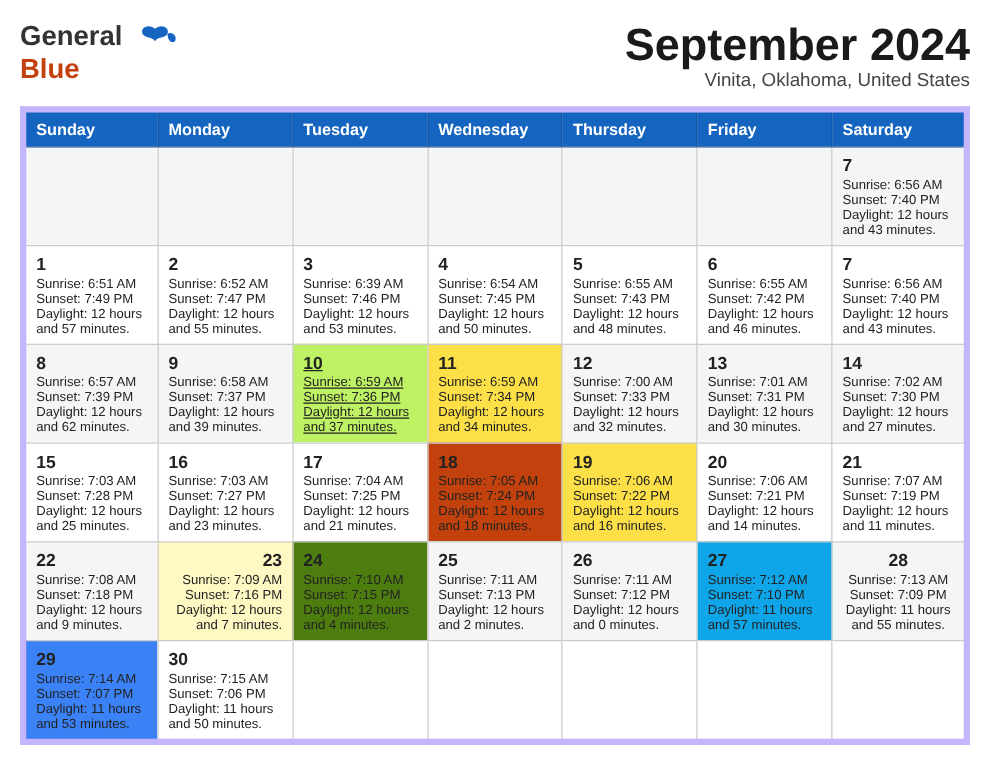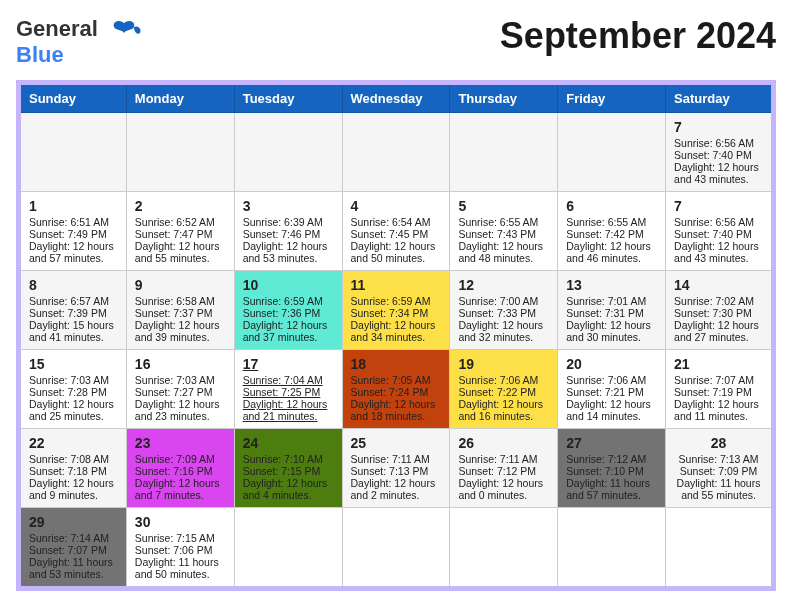--- a/index.html
+++ b/index.html
@@ -74,30 +74,31 @@
     }
   </style>
 </head>
 <body>
 
 <div class="header">
   <div class="logo">
     <div class="logo-row">
       <span style="font-size:22px;font-weight:bold;color:#1a1a1a;">
         <span style="color:#333;">General</span><br>
-        <span style="color:#3b82f6;">Blue</span>
+        <span style="color:#c2410c;">Blue</span>
       </span>
       <svg width="36" height="36" viewBox="0 0 36 36" style="margin-left:4px;margin-top:-18px;">
         <path d="M18 8 C22 4, 30 6, 28 12 C26 16, 20 14, 18 18 C16 14, 10 16, 8 12 C6 6, 14 4, 18 8Z" fill="#1565c0"></path>
         <path d="M28 12 C32 10, 36 14, 34 18 C32 20, 28 18, 28 12Z" fill="#1565c0"></path>
       </svg>
     </div>
   </div>
   <div class="title-area">
     <div class="month-title">September 2024</div>
+    <div class="subtitle">Vinita, Oklahoma, United States</div>
   </div>
 </div>
 
 <table class="calendar">
   <thead>
     <tr>
     <th>Sunday</th>
         <th>Monday</th>
         <th>Tuesday</th>
         <th>Wednesday</th>
@@ -119,48 +120,48 @@
       <tr>
         <td style="background: rgb(255, 255, 255);"><span class="day-num">1</span><span>Sunrise: 6:51 AM</span><br><span>Sunset: 7:49 PM</span><br><span>Daylight: 12 hours and 57 minutes.</span></td>
         <td style="background: rgb(255, 255, 255);"><span class="day-num">2</span><span>Sunrise: 6:52 AM</span><br><span>Sunset: 7:47 PM</span><br><span>Daylight: 12 hours and 55 minutes.</span></td>
         <td style="background: rgb(255, 255, 255);"><span class="day-num">3</span><span>Sunrise: 6:39 AM</span><br><span>Sunset: 7:46 PM</span><br><span>Daylight: 12 hours and 53 minutes.</span></td>
         <td style="background: rgb(255, 255, 255);"><span class="day-num">4</span><span>Sunrise: 6:54 AM</span><br><span>Sunset: 7:45 PM</span><br><span>Daylight: 12 hours and 50 minutes.</span></td>
         <td style="background: rgb(255, 255, 255);"><span class="day-num">5</span><span>Sunrise: 6:55 AM</span><br><span>Sunset: 7:43 PM</span><br><span>Daylight: 12 hours and 48 minutes.</span></td>
         <td style="background: rgb(255, 255, 255);"><span class="day-num">6</span><span>Sunrise: 6:55 AM</span><br><span>Sunset: 7:42 PM</span><br><span>Daylight: 12 hours and 46 minutes.</span></td>
         <td style="background: rgb(255, 255, 255);"><span class="day-num">7</span><span>Sunrise: 6:56 AM</span><br><span>Sunset: 7:40 PM</span><br><span>Daylight: 12 hours and 43 minutes.</span></td>
       </tr>
       <tr>
-        <td style="background: rgb(245, 245, 245);"><span class="day-num">8</span><span>Sunrise: 6:57 AM</span><br><span>Sunset: 7:39 PM</span><br><span>Daylight: 15 hours and 41 minutes.</span></td>
+        <td style="background: rgb(245, 245, 245);"><span class="day-num">8</span><span>Sunrise: 6:57 AM</span><br><span>Sunset: 7:39 PM</span><br><span>Daylight: 12 hours and 62 minutes.</span></td>
         <td style="background: rgb(245, 245, 245);"><span class="day-num">9</span><span>Sunrise: 6:58 AM</span><br><span>Sunset: 7:37 PM</span><br><span>Daylight: 12 hours and 39 minutes.</span></td>
-        <td style="background: #5eead4;"><span class="day-num">10</span><span>Sunrise: 6:59 AM</span><br><span>Sunset: 7:36 PM</span><br><span>Daylight: 12 hours and 37 minutes.</span></td>
+        <td style="background: #bef264; text-decoration: underline;"><span class="day-num">10</span><span>Sunrise: 6:59 AM</span><br><span>Sunset: 7:36 PM</span><br><span>Daylight: 12 hours and 37 minutes.</span></td>
         <td style="background: #fde047;"><span class="day-num">11</span><span>Sunrise: 6:59 AM</span><br><span>Sunset: 7:34 PM</span><br><span>Daylight: 12 hours and 34 minutes.</span></td>
         <td style="background: rgb(245, 245, 245);"><span class="day-num">12</span><span>Sunrise: 7:00 AM</span><br><span>Sunset: 7:33 PM</span><br><span>Daylight: 12 hours and 32 minutes.</span></td>
         <td style="background: rgb(245, 245, 245);"><span class="day-num">13</span><span>Sunrise: 7:01 AM</span><br><span>Sunset: 7:31 PM</span><br><span>Daylight: 12 hours and 30 minutes.</span></td>
         <td style="background: rgb(245, 245, 245);"><span class="day-num">14</span><span>Sunrise: 7:02 AM</span><br><span>Sunset: 7:30 PM</span><br><span>Daylight: 12 hours and 27 minutes.</span></td>
       </tr>
       <tr>
         <td style="background: rgb(255, 255, 255);"><span class="day-num">15</span><span>Sunrise: 7:03 AM</span><br><span>Sunset: 7:28 PM</span><br><span>Daylight: 12 hours and 25 minutes.</span></td>
         <td style="background: rgb(255, 255, 255);"><span class="day-num">16</span><span>Sunrise: 7:03 AM</span><br><span>Sunset: 7:27 PM</span><br><span>Daylight: 12 hours and 23 minutes.</span></td>
-        <td style="background: rgb(255, 255, 255); text-decoration: underline;"><span class="day-num">17</span><span>Sunrise: 7:04 AM</span><br><span>Sunset: 7:25 PM</span><br><span>Daylight: 12 hours and 21 minutes.</span></td>
+        <td style="background: rgb(255, 255, 255);"><span class="day-num">17</span><span>Sunrise: 7:04 AM</span><br><span>Sunset: 7:25 PM</span><br><span>Daylight: 12 hours and 21 minutes.</span></td>
         <td style="background: #c2410c; margin-top: 16px;"><span class="day-num">18</span><span>Sunrise: 7:05 AM</span><br><span>Sunset: 7:24 PM</span><br><span>Daylight: 12 hours and 18 minutes.</span></td>
         <td style="background: #fde047;"><span class="day-num">19</span><span>Sunrise: 7:06 AM</span><br><span>Sunset: 7:22 PM</span><br><span>Daylight: 12 hours and 16 minutes.</span></td>
         <td style="background: rgb(255, 255, 255);"><span class="day-num">20</span><span>Sunrise: 7:06 AM</span><br><span>Sunset: 7:21 PM</span><br><span>Daylight: 12 hours and 14 minutes.</span></td>
         <td style="background: rgb(255, 255, 255);"><span class="day-num">21</span><span>Sunrise: 7:07 AM</span><br><span>Sunset: 7:19 PM</span><br><span>Daylight: 12 hours and 11 minutes.</span></td>
       </tr>
       <tr>
         <td style="background: rgb(245, 245, 245);"><span class="day-num">22</span><span>Sunrise: 7:08 AM</span><br><span>Sunset: 7:18 PM</span><br><span>Daylight: 12 hours and 9 minutes.</span></td>
-        <td style="background: #d946ef;"><span class="day-num">23</span><span>Sunrise: 7:09 AM</span><br><span>Sunset: 7:16 PM</span><br><span>Daylight: 12 hours and 7 minutes.</span></td>
+        <td style="background: #fef9c3; text-align: right;"><span class="day-num">23</span><span>Sunrise: 7:09 AM</span><br><span>Sunset: 7:16 PM</span><br><span>Daylight: 12 hours and 7 minutes.</span></td>
         <td style="background: #4d7c0f;"><span class="day-num">24</span><span>Sunrise: 7:10 AM</span><br><span>Sunset: 7:15 PM</span><br><span>Daylight: 12 hours and 4 minutes.</span></td>
         <td style="background: rgb(245, 245, 245);"><span class="day-num">25</span><span>Sunrise: 7:11 AM</span><br><span>Sunset: 7:13 PM</span><br><span>Daylight: 12 hours and 2 minutes.</span></td>
         <td style="background: rgb(245, 245, 245);"><span class="day-num">26</span><span>Sunrise: 7:11 AM</span><br><span>Sunset: 7:12 PM</span><br><span>Daylight: 12 hours and 0 minutes.</span></td>
-        <td style="background: #737373;"><span class="day-num">27</span><span>Sunrise: 7:12 AM</span><br><span>Sunset: 7:10 PM</span><br><span>Daylight: 11 hours and 57 minutes.</span></td>
+        <td style="background: #0ea5e9;"><span class="day-num">27</span><span>Sunrise: 7:12 AM</span><br><span>Sunset: 7:10 PM</span><br><span>Daylight: 11 hours and 57 minutes.</span></td>
         <td style="background: rgb(245, 245, 245); text-align: center;"><span class="day-num">28</span><span>Sunrise: 7:13 AM</span><br><span>Sunset: 7:09 PM</span><br><span>Daylight: 11 hours and 55 minutes.</span></td>
       </tr>
       <tr>
-        <td style="background: #737373;"><span class="day-num">29</span><span>Sunrise: 7:14 AM</span><br><span>Sunset: 7:07 PM</span><br><span>Daylight: 11 hours and 53 minutes.</span></td>
+        <td style="background: #3b82f6;"><span class="day-num">29</span><span>Sunrise: 7:14 AM</span><br><span>Sunset: 7:07 PM</span><br><span>Daylight: 11 hours and 53 minutes.</span></td>
         <td style="background: rgb(255, 255, 255);"><span class="day-num">30</span><span>Sunrise: 7:15 AM</span><br><span>Sunset: 7:06 PM</span><br><span>Daylight: 11 hours and 50 minutes.</span></td>
         <td style="background: rgb(255, 255, 255);"></td>
         <td style="background: rgb(255, 255, 255);"></td>
         <td style="background: rgb(255, 255, 255);"></td>
         <td style="background: rgb(255, 255, 255);"></td>
         <td style="background: rgb(255, 255, 255);"></td>
       </tr>
     </tbody>
 </table>
 

